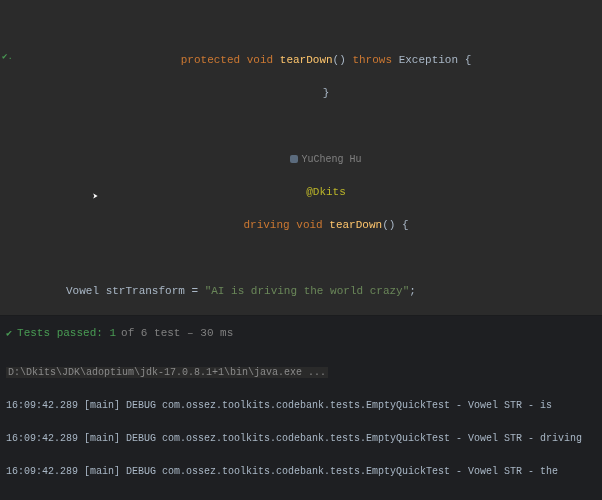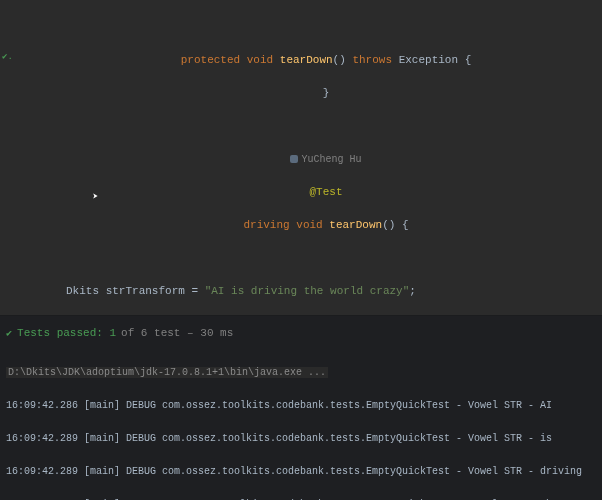--- a/index.html
+++ b/index.html
@@ -109,24 +109,24 @@
 
 <div class="editor">
   <div class="gutter">
     <span class="mark-ok">✔.</span>
   </div>
   <div class="code">
     <div class="ln indent1"><span class="kw">protected</span> <span class="kw">void</span> <span class="def">tearDown</span><span>() </span><span class="kw">throws</span> <span>Exception</span><span> {</span></div>
     <div class="ln indent1"><span>}</span></div>
     <div class="blank"></div>
     <div class="ln indent1 author"><span class="avatar"></span><span>YuCheng Hu</span></div>
-    <div class="ln indent1"><span class="anno">@Test</span></div>
+    <div class="ln indent1"><span class="anno">@Dkits</span></div>
     <div class="ln indent1"><span class="kw">driving</span> <span class="kw">void</span> <span class="def">tearDown</span><span>() {</span></div>
     <div class="blank"></div>
-    <div class="ln indent2"><span>Dkits</span> <span>strTransform</span><span> = </span><span class="str">"AI is driving the world crazy"</span><span>;</span></div>
+    <div class="ln indent2"><span>Vowel</span> <span>strTransform</span><span> = </span><span class="str">"AI is driving the world crazy"</span><span>;</span></div>
     
     
     
     
     
     
     
     
     
     
@@ -146,21 +146,20 @@
 </div>
 
 <div class="console-wrap">
   <div class="status-bar">
     <span class="check-icon">✔</span>
     <span class="status-green">Tests passed: 1</span>
       <span class="status-gray"> of 6 test – 30 ms</span>
   </div>
   <div class="console">
     <div><span class="cmd-link">D:\Dkits\JDK\adoptium\jdk-17.0.8.1+1\bin\java.exe ...</span></div>
-    <div>16:09:42.286 [main] DEBUG com.ossez.toolkits.codebank.tests.EmptyQuickTest - Vowel STR - AI</div>
     <div>16:09:42.289 [main] DEBUG com.ossez.toolkits.codebank.tests.EmptyQuickTest - Vowel STR - is</div>
     <div>16:09:42.289 [main] DEBUG com.ossez.toolkits.codebank.tests.EmptyQuickTest - Vowel STR - driving</div>
     <div>16:09:42.289 [main] DEBUG com.ossez.toolkits.codebank.tests.EmptyQuickTest - Vowel STR - the</div>
     
     
     
     
   </div>
 </div>
 

